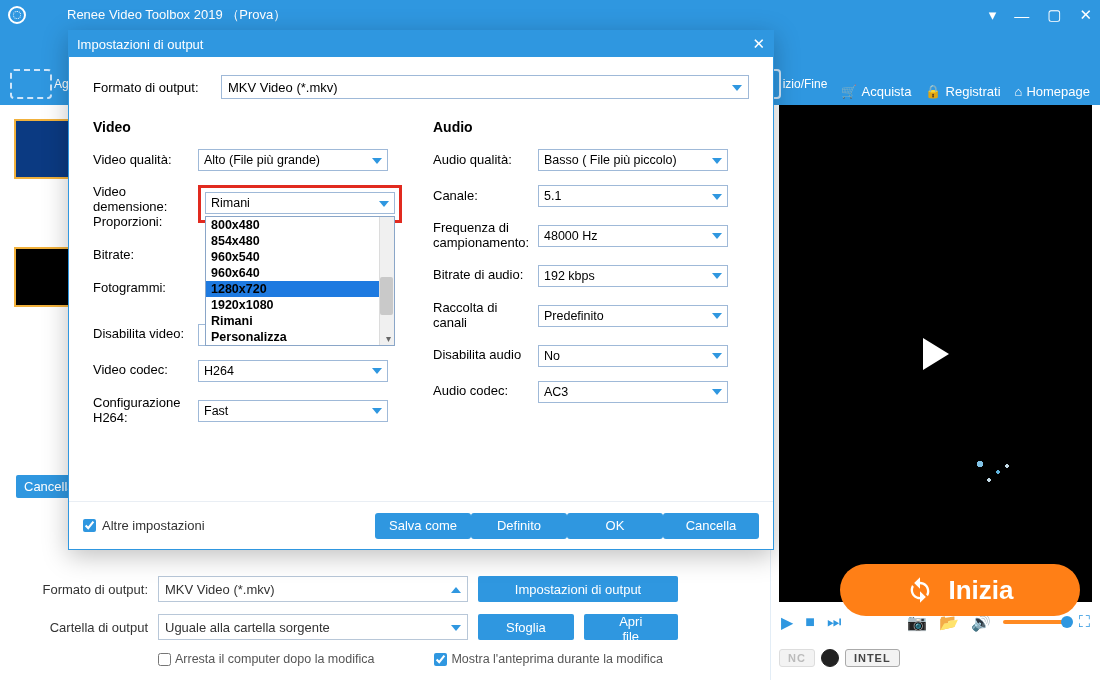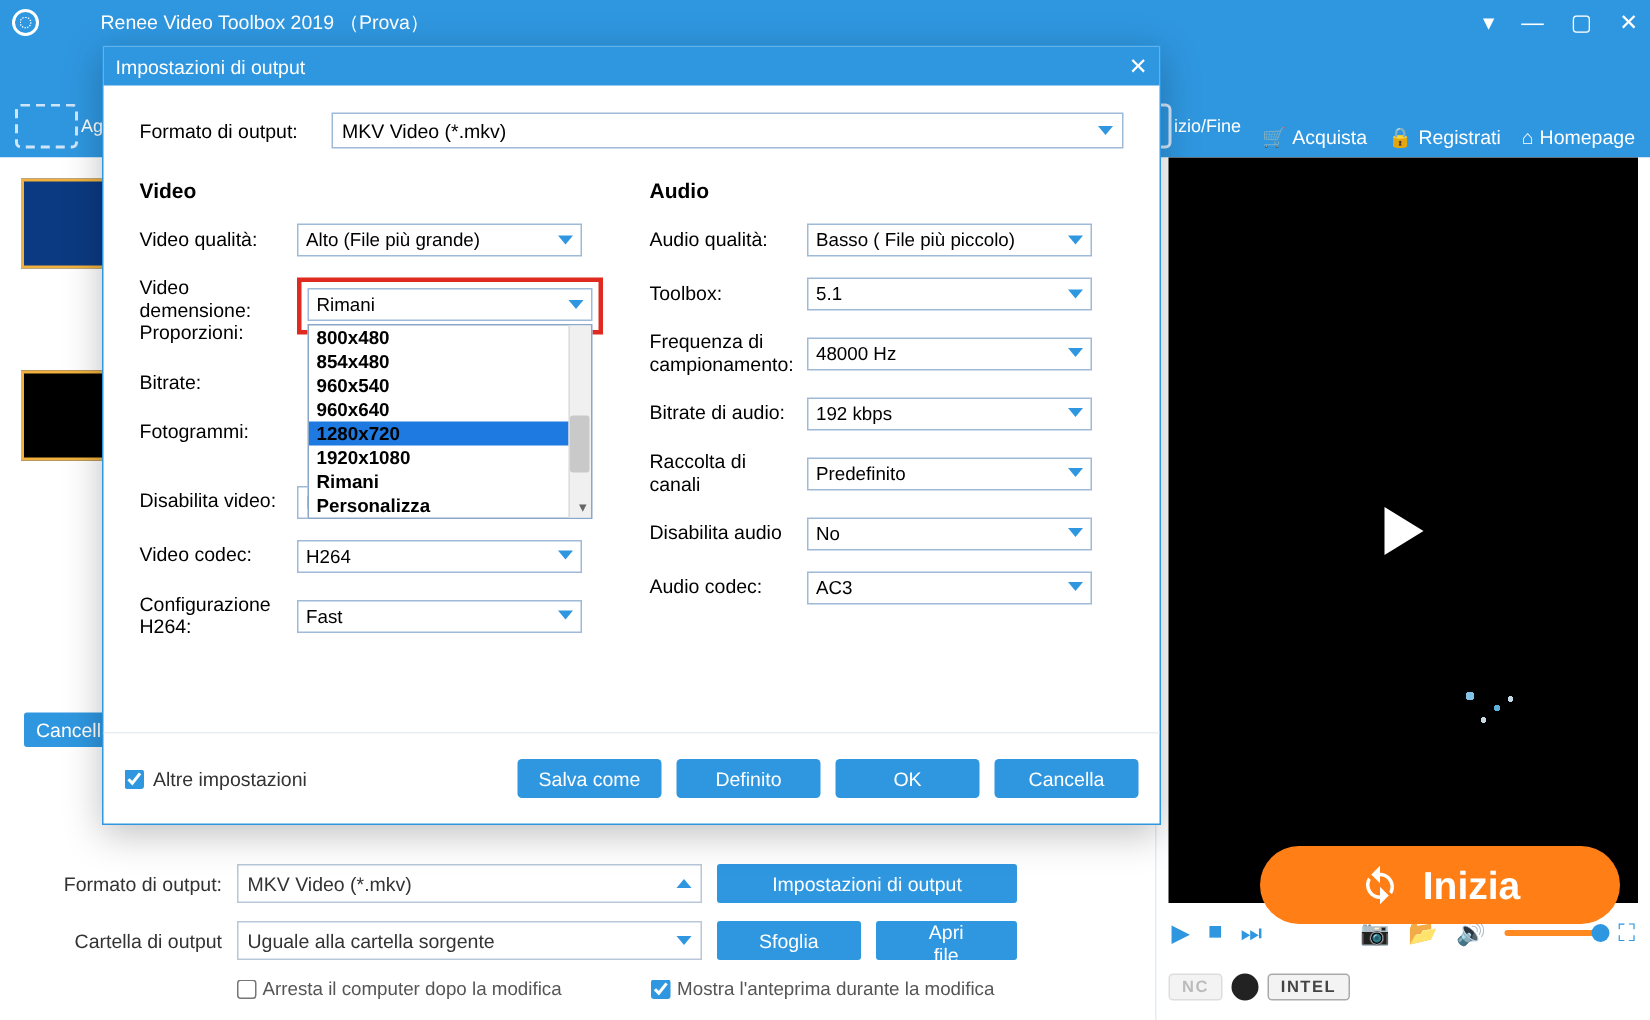--- a/index.html
+++ b/index.html
@@ -77,21 +77,21 @@
   
   .size-wrap { position:relative; width:204px; border:3px solid #e12a1f; padding:4px 4px 6px 4px; }
   .size-wrap .combo { width:100%; }
   .size-dd { position:absolute; left:4px; top:28px; width:calc(100% - 8px); border:1px solid #8aa6c8; background:#fff; font-size:12.5px; z-index:5; }
   .size-dd .opt { padding:1px 5px; cursor:pointer; white-space:nowrap; display:flex; justify-content:space-between;font-weight:bold;}
   .size-dd .opt.sel { background:#1e7ae0; color:#000000; }
   .size-dd .scroll-track { position:absolute; right:0; top:0; bottom:0; width:15px; background:#f0f0f0; border-left:1px solid #dcdcdc;}
   .size-dd .scroll-thumb { position:absolute; right:1px; top:60px; width:13px; height:38px; background:#c9c9c9; border-radius:2px;}
   .size-dd .arrow-down { position:absolute; right:3px; bottom:1px; font-size:10px; color:#666;}
 
-  .dlg-footer { height:61px; border-top:1px solid #e9eef4; display:flex; align-items:center; padding:0 14px; gap:10px; }
+  .dlg-footer { height:48px; border-top:1px solid #e9eef4; display:flex; align-items:center; padding:0 14px; }
   .dlg-footer .chk { display:flex; align-items:center; gap:6px; font-size:13px; color:#333; }
   .dlg-footer .chk input { accent-color:#2f97e0; }
   .dlg-footer .spacer { flex:1; }
   .dlg-btn { min-width:96px; height:26px; background:#2f97e0; color:#fff; border:none; font-size:13px; border-radius:3px; cursor:pointer; padding:0 14px;}
 
   
   .caret::before { content:""; display:inline-block; border-left:5px solid transparent; border-right:5px solid transparent; border-top:6px solid #2f97e0; }
   .caret.up::before { border-top:none; border-bottom:6px solid #2f97e0; }
 
 </style>
@@ -296,21 +296,21 @@
       <div class="dlg-col">
         <h4>Audio</h4>
         <div class="field-row">
             <label>Audio qualità:</label>
             <div class="combo">
               <span>Basso ( File più piccolo)</span>
               <span class="caret"></span>
             </div>
           </div>
         <div class="field-row">
-            <label>Toolbox:</label>
+            <label>Canale:</label>
             <div class="combo">
               <span>5.1</span>
               <span class="caret"></span>
             </div>
           </div>
         <div class="field-row">
             <label>Frequenza di campionamento:</label>
             <div class="combo">
               <span>48000 Hz</span>
               <span class="caret"></span>

